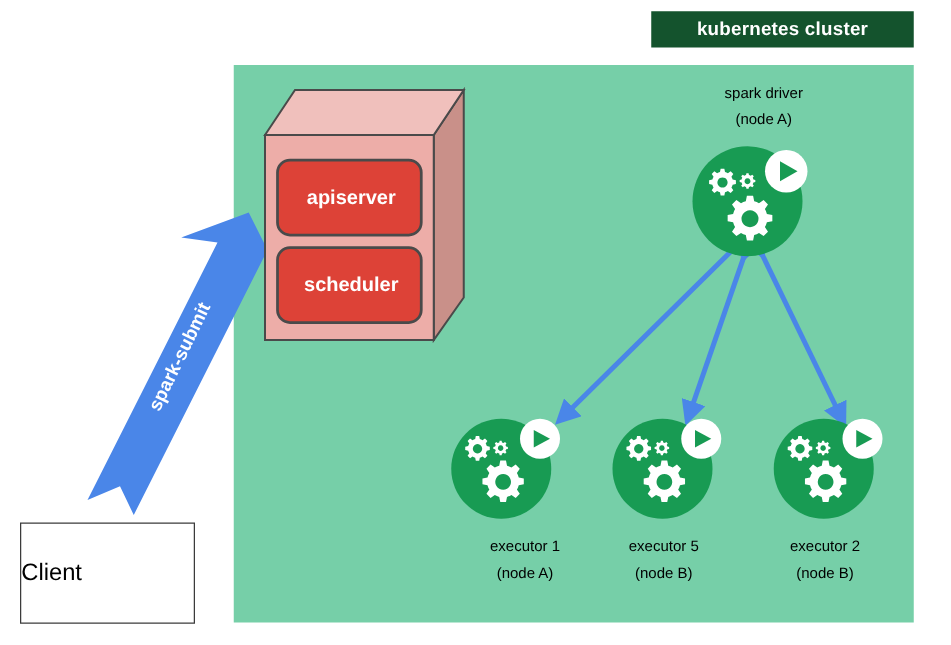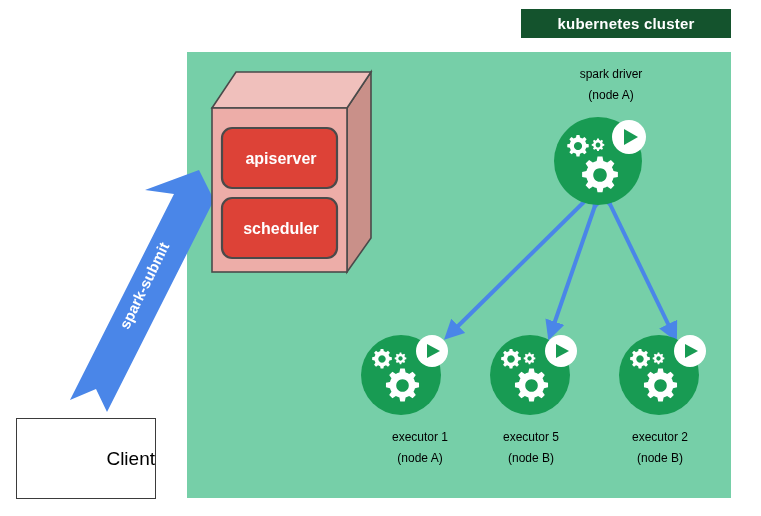--- a/index.html
+++ b/index.html
@@ -57,21 +57,21 @@
     position: absolute;
     left: 16px;
     top: 418px;
     width: 140px;
     height: 81px;
     background: #ffffff;
     border: 1px solid #3b3b3b;
     box-sizing: border-box;
     display: flex;
     align-items: center;
-    justify-content: flex-end;
+    justify-content: flex-start;
   }
   #client-box span {
     font-size: 19px;
     color: #000000;
     font-family: "Liberation Sans", sans-serif;
   }
   
   .cube-box-label {
     position: absolute;
     color: #ffffff;

